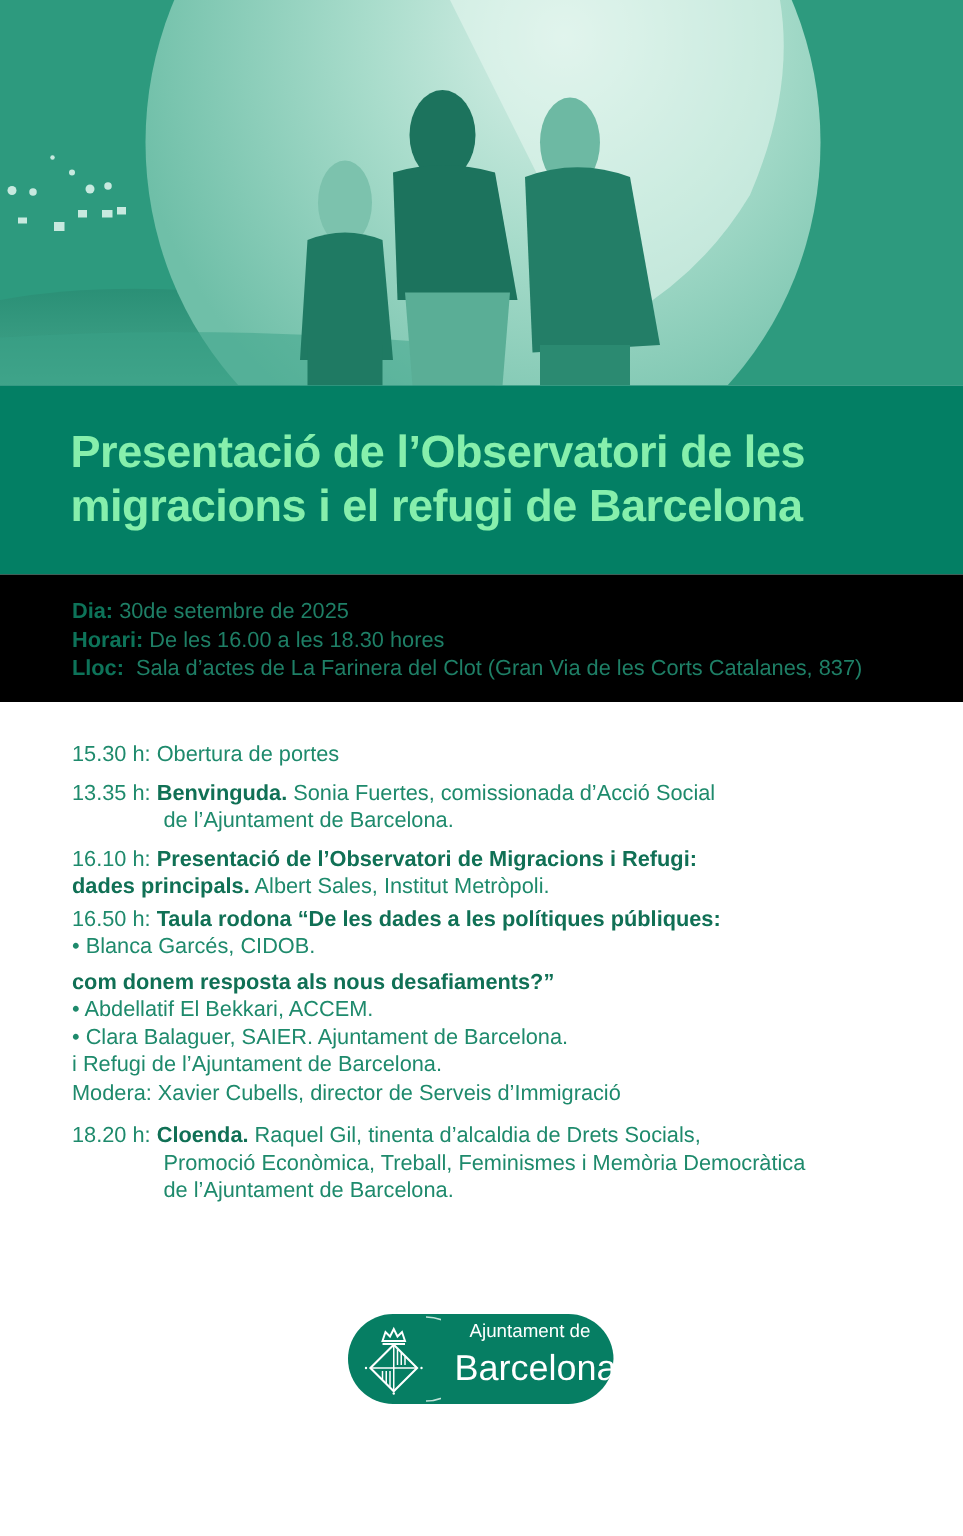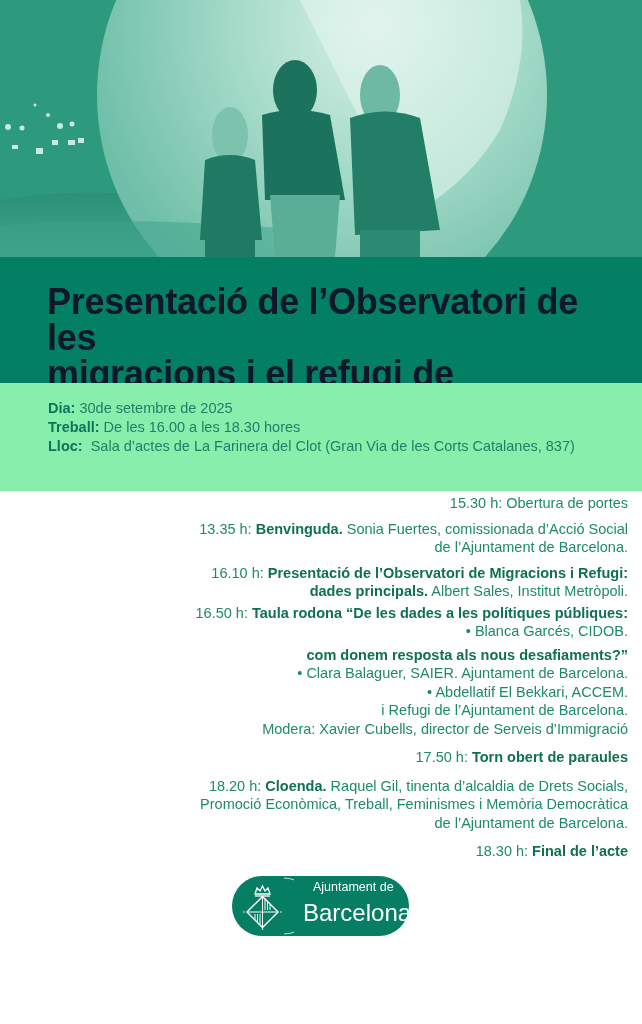--- a/index.html
+++ b/index.html
@@ -13,35 +13,35 @@
     }
     .hero svg { display: block; }
 
     
     .title-band {
       position: absolute; left: 0; top: 257px; width: 642px; height: 126px;
       background: #037f64;
     }
     .title-band h1 {
       position: absolute; left: 47px; top: 27px; width: 580px;
-      color: #0f172a; font-weight: bold; font-size: 36px; line-height: 36px;
+      color: #86efac; font-weight: bold; font-size: 30px; line-height: 36px;
       letter-spacing: -0.3px;
     }
 
     
     .info-band {
-      position: absolute; left: 0; top: 383px; width: 642px; height: 108px;
-      background: #86efac;
+      position: absolute; left: 0; top: 383px; width: 642px; height: 85px;
+      background: #000000;
     }
     .info-lines { position: absolute; left: 48px; top: 16px; }
     .info-line { font-size: 14.5px; line-height: 19px; color: #1e7f66; white-space: nowrap; }
     .info-line .lbl { font-weight: bold; color: #0d7359; }
 
     
-    .program { position: absolute; left: 48px; top: 494px; width: 580px; color: #1e8a6c; font-size: 14.5px; text-align: right; }
+    .program { position: absolute; left: 48px; top: 494px; width: 580px; color: #1e8a6c; font-size: 14.5px; }
     .item { line-height: 18.5px; margin-bottom: 7px; }
     .item .line { white-space: nowrap; }
     .item .indent { padding-left: 61px; }
     .item b { color: #107055; }
 
     
     .logo {
       position: absolute; left: 232px; top: 876px; width: 177px; height: 60px;
       background: #067e63; border-radius: 30px;
     }
@@ -115,21 +115,21 @@
     <span>migracions i el refugi de Barcelona</span>
   </h1>
 </div>
 
 <div class="info-band">
   <div class="info-lines">
     <div class="info-line">
       <span class="lbl">Dia:</span><span> 30de setembre de 2025</span>
     </div>
     <div class="info-line">
-      <span class="lbl">Treball:</span><span> De les 16.00 a les 18.30 hores</span>
+      <span class="lbl">Horari:</span><span> De les 16.00 a les 18.30 hores</span>
     </div>
     <div class="info-line">
       <span class="lbl">Lloc:</span><span style="white-space:pre">  Sala d’actes de La Farinera del Clot (Gran Via de les Corts Catalanes, 837)</span>
     </div>
   </div>
 </div>
 
 <div class="program">
   <div class="item">
     <div class="line"><span>15.30 h:</span><span> Obertura de portes</span></div>
@@ -142,39 +142,33 @@
 
   <div class="item">
     <div class="line"><span>16.10 h:</span><b> Presentació de l’Observatori de Migracions i Refugi:</b></div>
     <div class="line"><b>dades principals.</b><span> Albert Sales, Institut Metròpoli.</span></div>
   </div>
 
   <div class="item" style="margin-top:-4px">
     <div class="line"><span>16.50 h:</span><b> Taula rodona “De les dades a les polítiques públiques:</b></div>
     <div class="line">• Blanca Garcés, CIDOB.</div>
     <div class="line" style="margin-top:5px"><b>com donem resposta als nous desafiaments?”</b></div>
+    <div class="line">• Abdellatif El Bekkari, ACCEM.</div>
     <div class="line">• Clara Balaguer, SAIER. Ajuntament de Barcelona.</div>
-    <div class="line">• Abdellatif El Bekkari, ACCEM.</div>
     <div class="line">i Refugi de l’Ajuntament de Barcelona.</div>
     <div class="line">Modera: Xavier Cubells, director de Serveis d’Immigració</div>
   </div>
 
-  <div class="item" style="margin-top:10px">
-    <div class="line"><span>17.50 h:</span><b> Torn obert de paraules</b></div>
-  </div>
 
   <div class="item" style="margin-top:10px">
     <div class="line"><span>18.20 h:</span><b> Cloenda.</b><span> Raquel Gil, tinenta d’alcaldia de Drets Socials,</span></div>
     <div class="line indent">Promoció Econòmica, Treball, Feminismes i Memòria Democràtica</div>
     <div class="line indent">de l’Ajuntament de Barcelona.</div>
   </div>
 
-  <div class="item" style="margin-top:10px">
-    <div class="line"><span>18.30 h:</span><b> Final de l’acte</b></div>
-  </div>
 </div>
 
 <div class="logo">
   <svg class="crest" width="62" height="60" viewBox="0 0 62 60">
     <path d="M52 2 A28 28 0 0 1 52 58" fill="none" stroke="#bfe3d8" stroke-width="1"></path>
 
     <g fill="none" stroke="#ffffff" stroke-width="1.3">
       <path d="M23 18 L25 12 L28 15 L30.5 10 L33 15 L36 12 L38 18 Z"></path>
       <line x1="23" y1="20" x2="38" y2="20"></line>
     </g>

